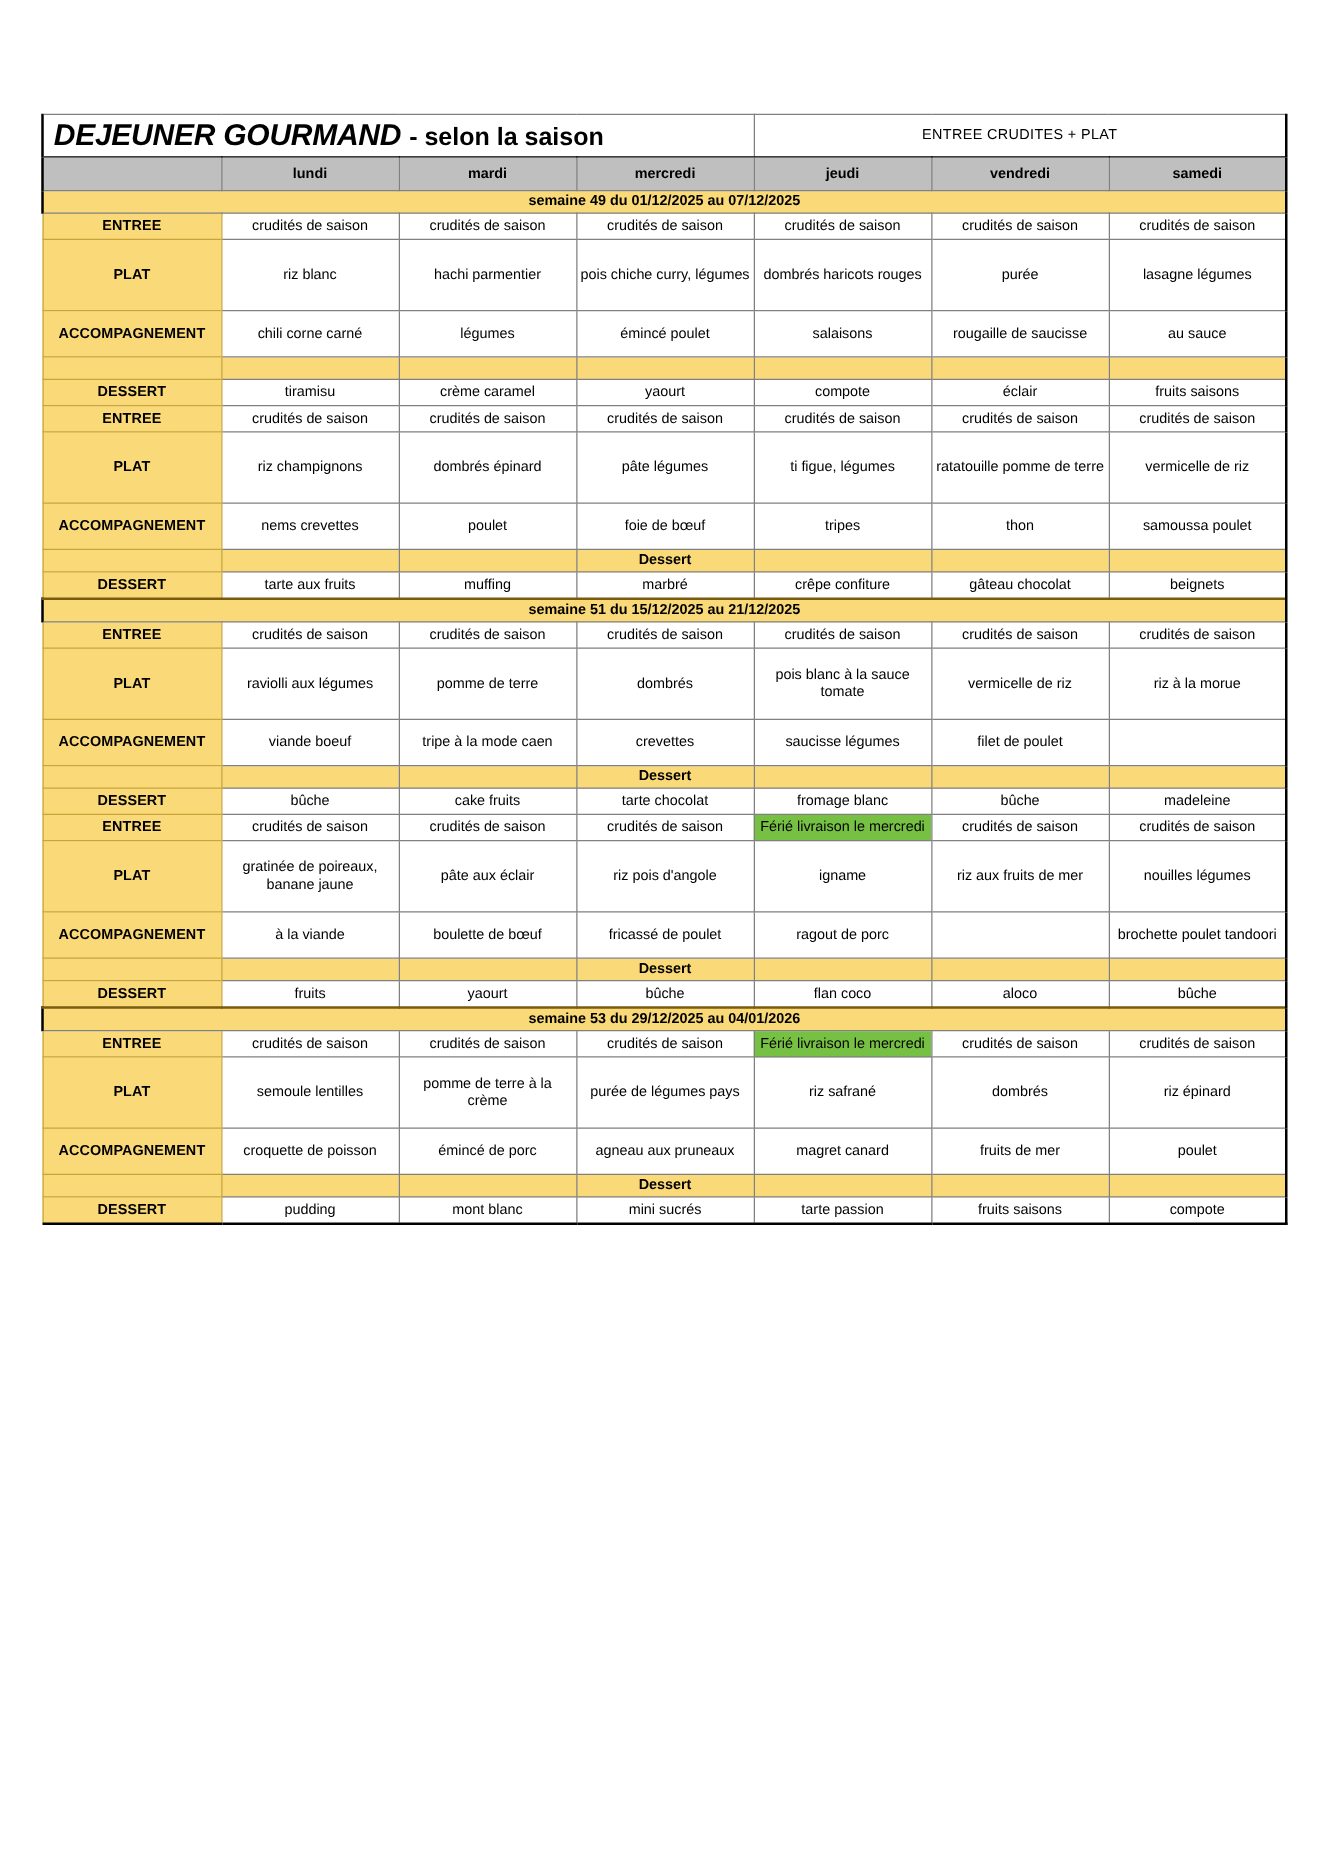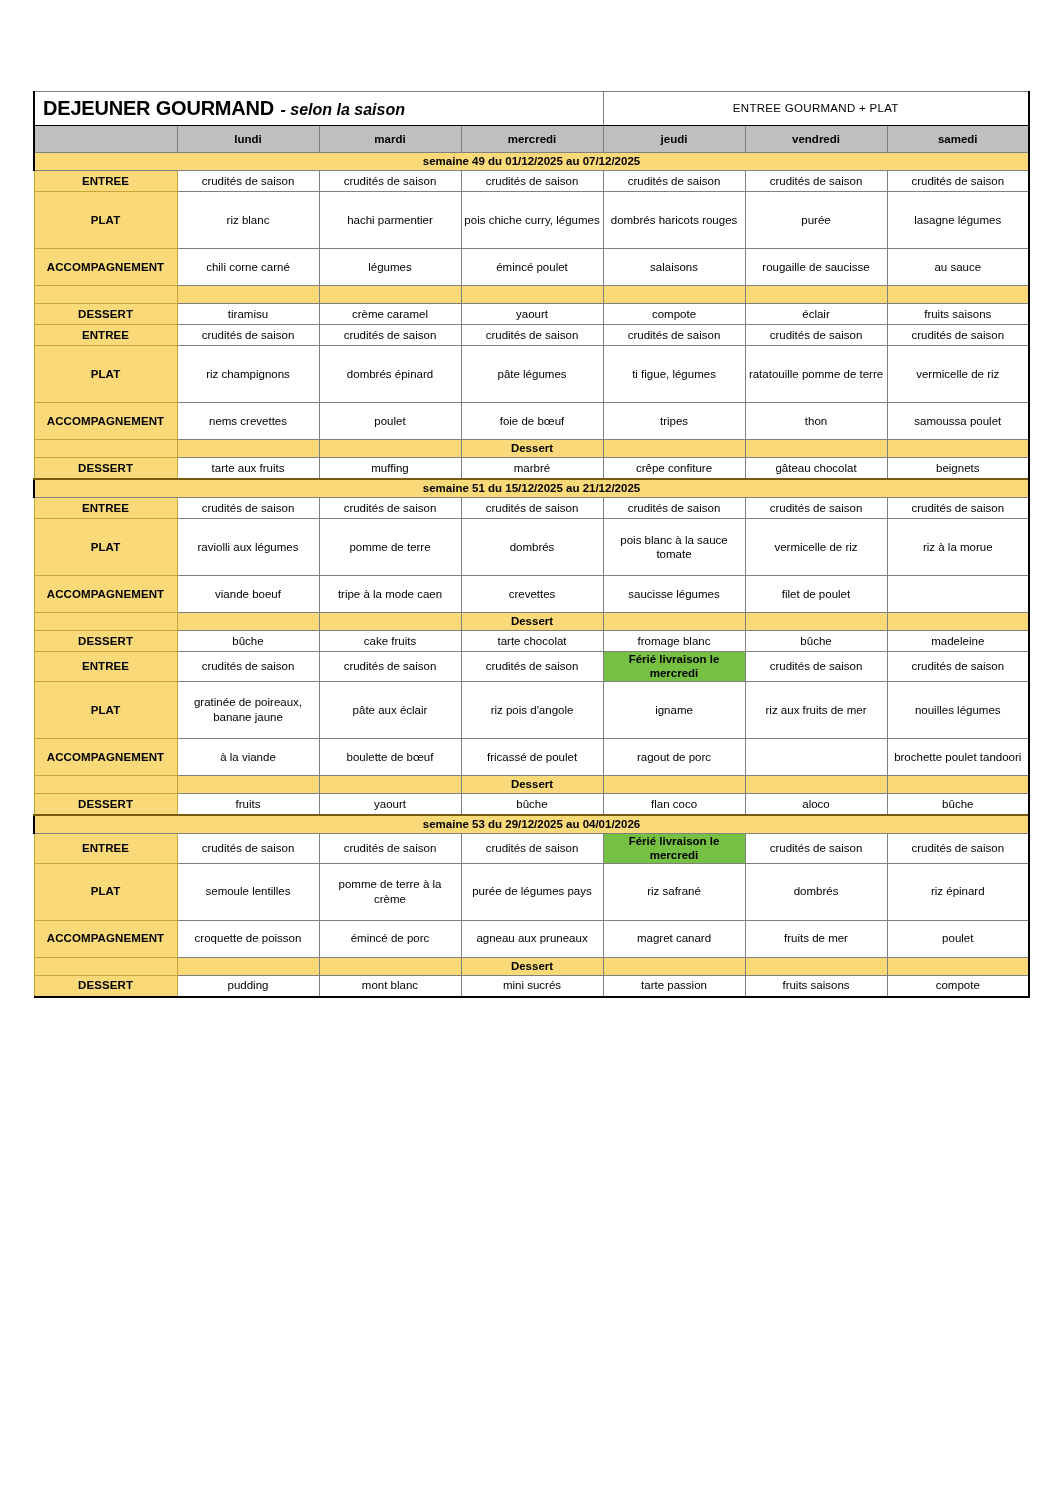--- a/index.html
+++ b/index.html
@@ -46,28 +46,28 @@
 
   
   .title-cell {
     height: 33px;
     text-align: left !important;
     padding-left: 8px !important;
     background: #ffffff;
     border-bottom: 1px solid #000 !important;
   }
   .title-main {
+    font-size: 24px;
+    font-weight: bold;
+    letter-spacing: -0.2px;
+    font-style: italic;
+  }
+  .title-sub {
     font-size: 20px;
     font-weight: bold;
-    letter-spacing: -0.2px;
-  }
-  .title-sub {
-    font-size: 16px;
-    font-weight: bold;
-    font-style: italic;
   }
   .title-right {
     height: 33px;
     background: #ffffff;
     font-size: 15px;
     font-weight: normal;
     border-bottom: 1px solid #000 !important;
     border-left: 1px solid #ffffff !important;
     letter-spacing: 0.3px;
   }
@@ -111,21 +111,21 @@
     background: #fad978;
     font-size: 11.5px;
     font-weight: bold;
     height: 17px;
     border: 1px solid #c8a43a;
   }
 
   
   .holiday {
     background: #76c043 !important;
-    font-weight: bold;
+    font-weight: normal;
     font-size: 11.5px;
   }
 
   
   .r-entree  td { height: 20px; }
   .r-plat    td { height: 56px; }
   .r-acc     td { height: 36px; }
   .r-dessert td { height: 20px; }
 
   .week-sep td { border-top: 2px solid #7a5c10 !important; }
@@ -140,21 +140,21 @@
       <col style="width:142px">
       <col style="width:142px">
       <col style="width:142px">
       <col style="width:142px">
       <col style="width:142px">
       <col style="width:142px">
     </colgroup>
     <tbody id="table-body">
         <tr class="frame-top">
           <td class="title-cell outer-left" colspan="4"><span class="title-main">DEJEUNER GOURMAND</span>&nbsp;&nbsp;<span class="title-sub">- selon la saison</span></td>
-          <td class="title-right outer-right" colspan="3">ENTREE  GOURMAND + PLAT</td>
+          <td class="title-right outer-right" colspan="3">ENTREE  CRUDITES + PLAT</td>
         </tr>
         <tr class="dayhead">
           <td class="corner outer-left"></td>
           <td class="day">lundi</td>
           <td class="day">mardi</td>
           <td class="day">mercredi</td>
           <td class="day">jeudi</td>
           <td class="day">vendredi</td>
           <td class="day outer-right">samedi</td>
         </tr>

